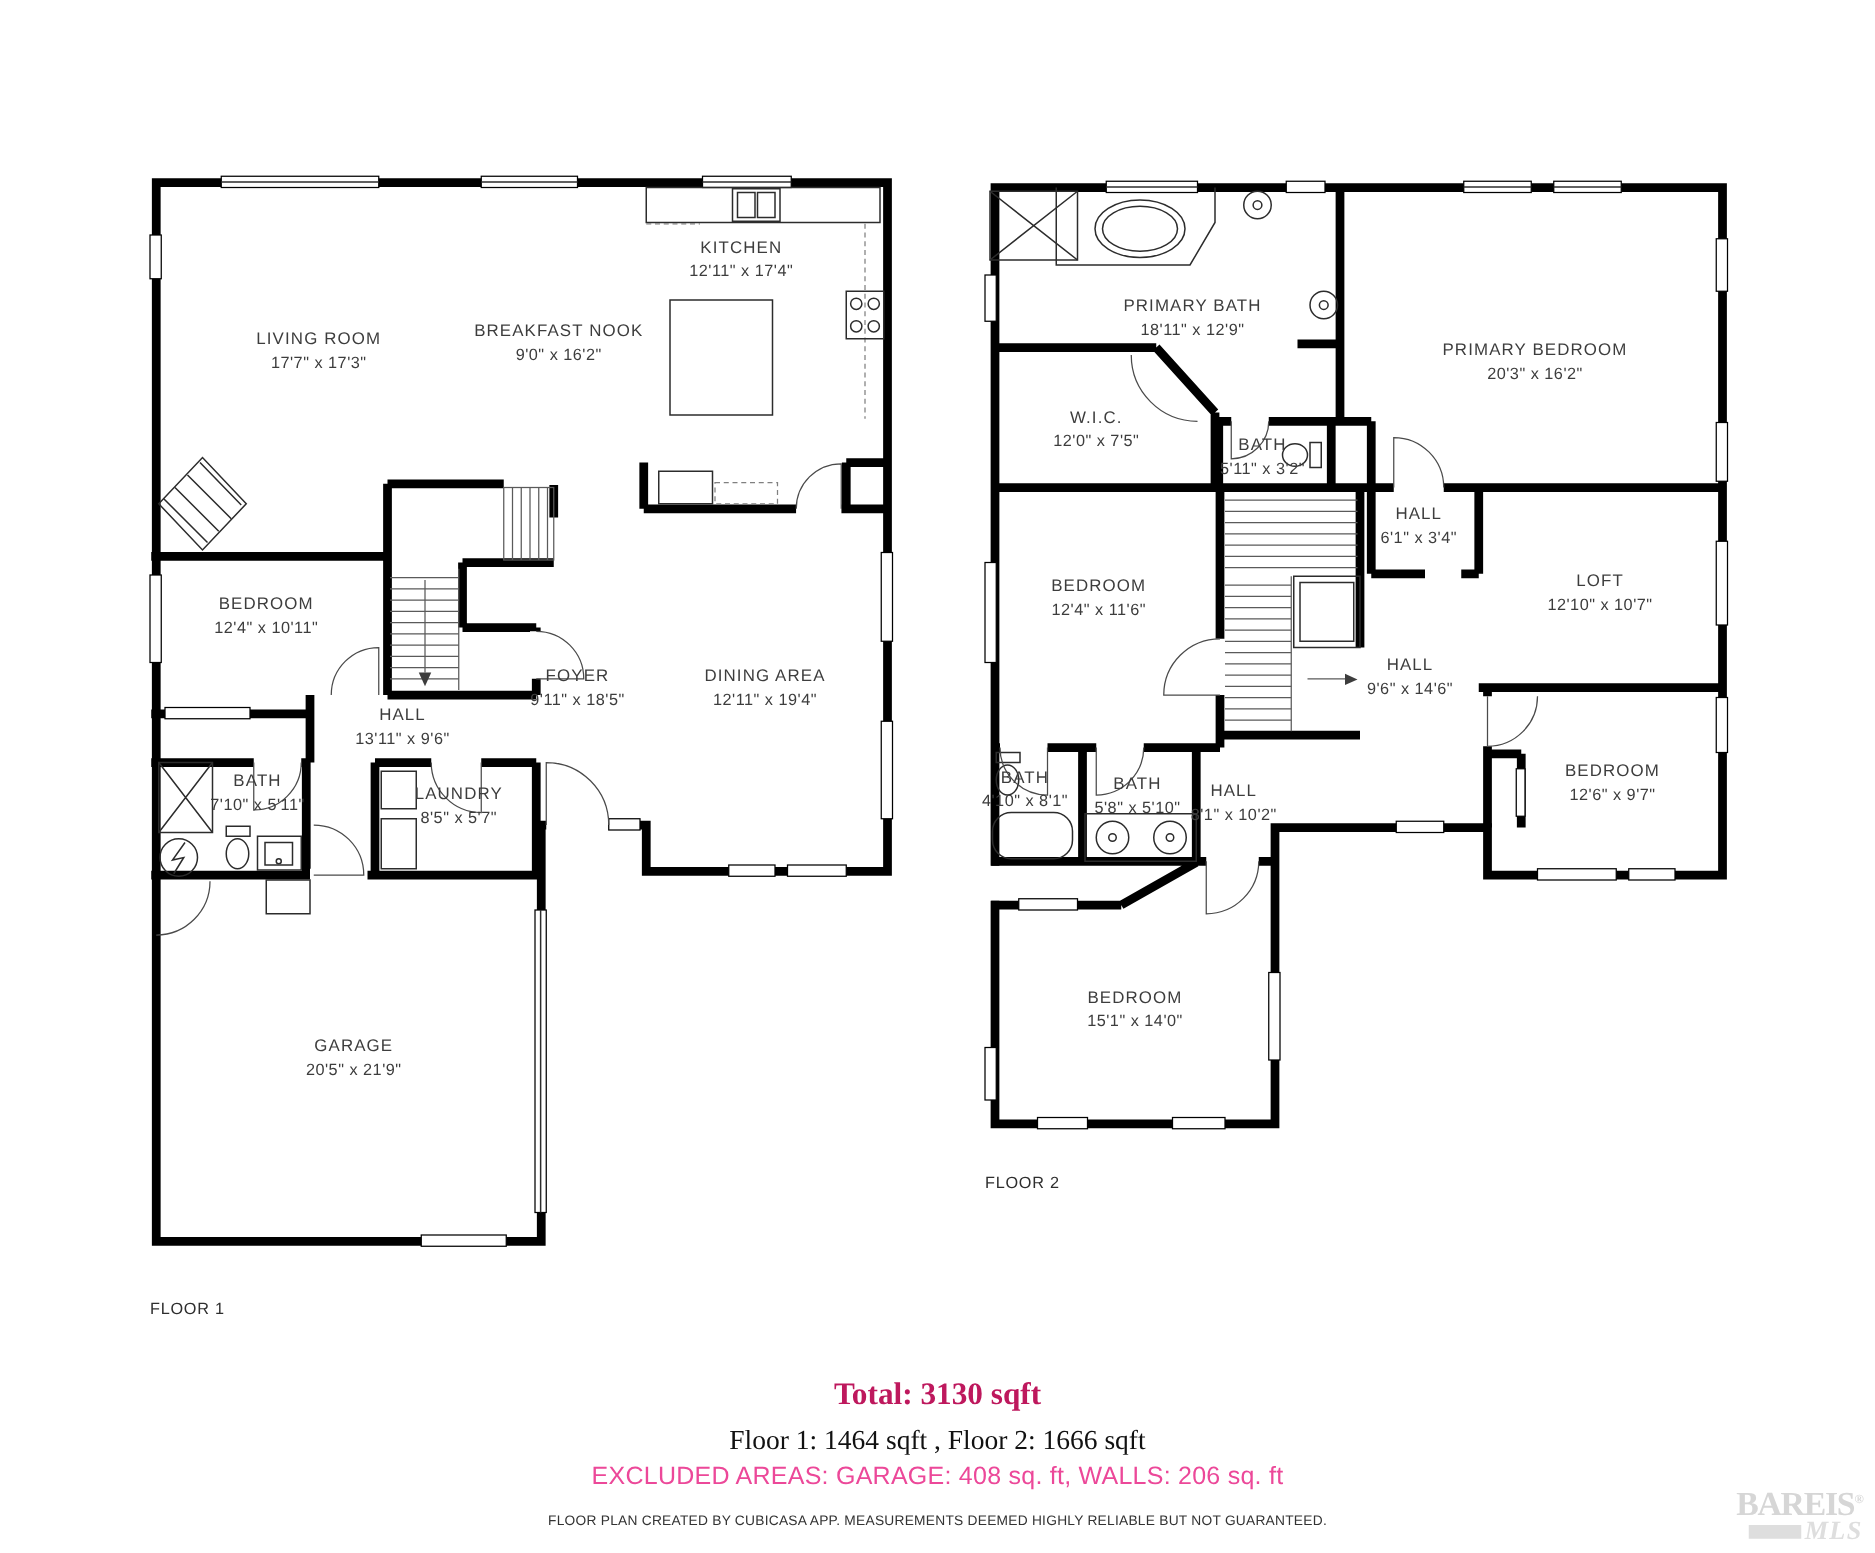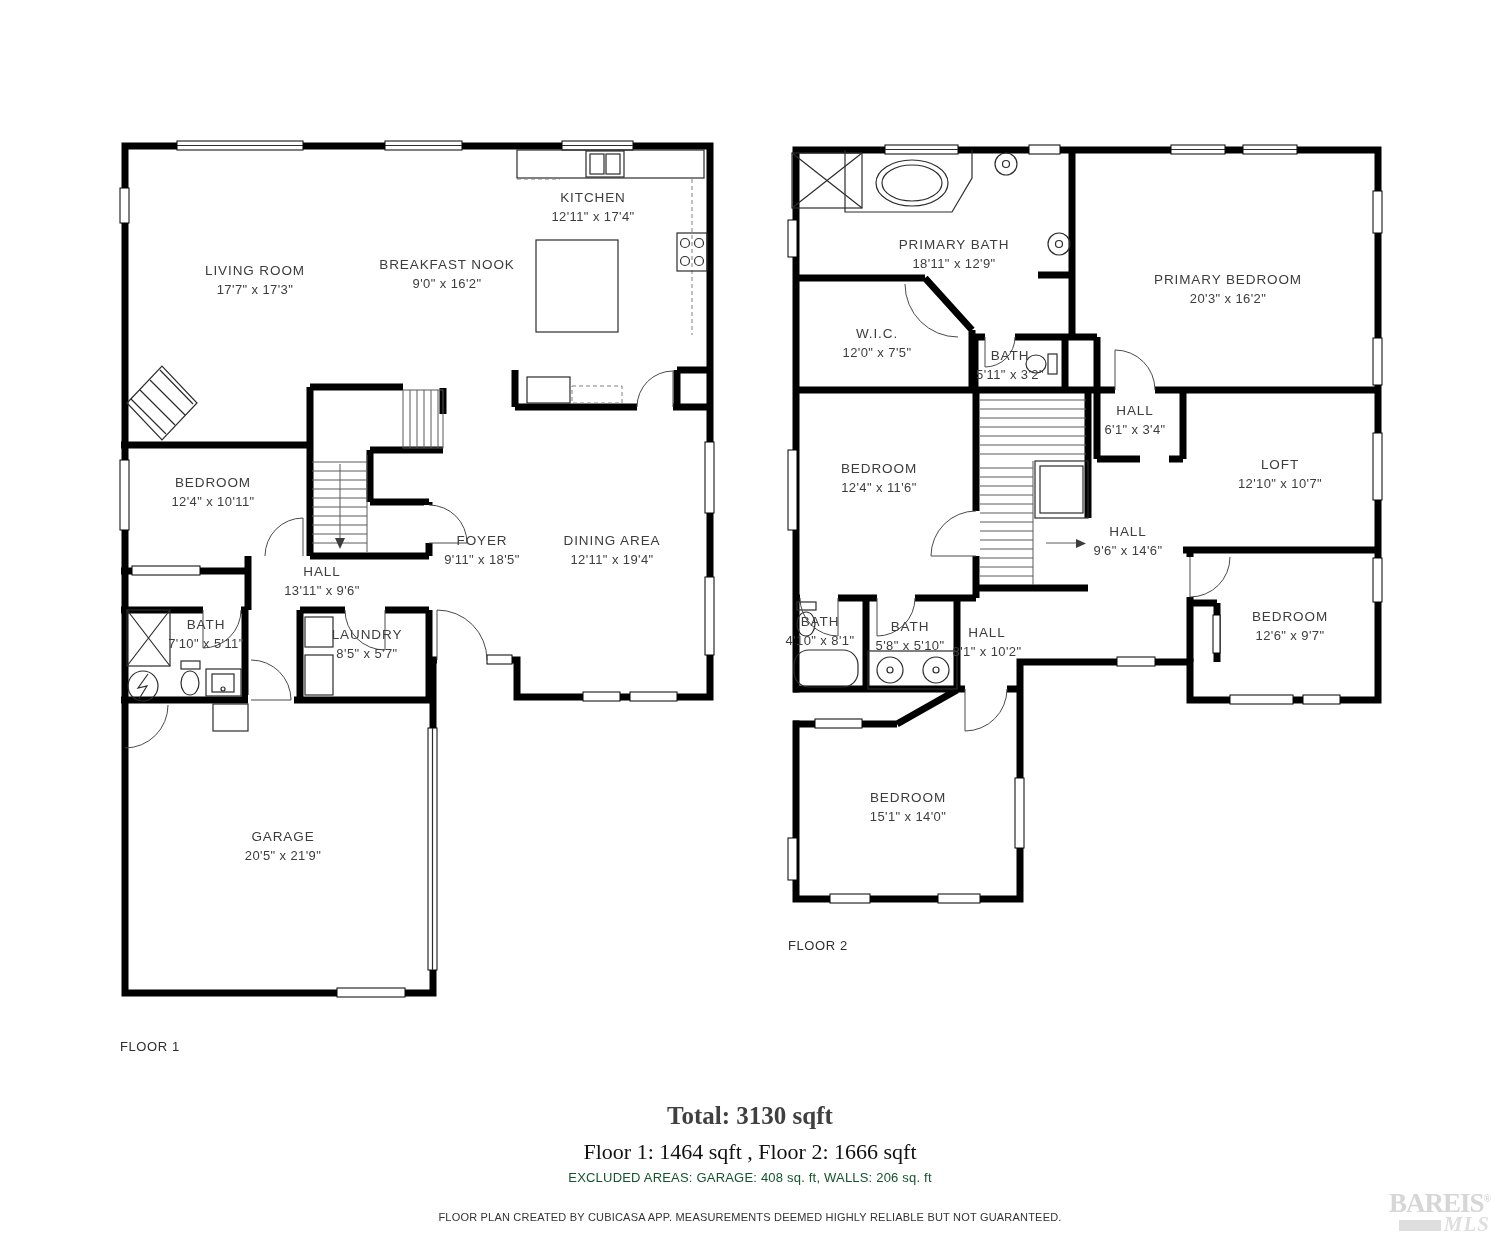--- a/index.html
+++ b/index.html
@@ -8,23 +8,23 @@
   .plan-svg{position:absolute;left:0;top:0;}
   .title{position:absolute;top:48px;left:737px;transform:translateX(-50%);
          font-family:"Liberation Serif",serif;font-weight:bold;font-size:33px;color:#0d0d0d;
          white-space:nowrap;letter-spacing:.5px;}
   .room-label{position:absolute;transform:translateX(-50%);text-align:center;color:#3d3d3d;
               white-space:nowrap;line-height:1;}
   .room-label .rname{display:block;font-size:13.5px;letter-spacing:.9px;}
   .room-label .rdims{display:block;font-size:13px;letter-spacing:.4px;margin-top:5px;}
   .floor-tag{position:absolute;font-size:13px;color:#2e2e2e;letter-spacing:.6px;}
   .footer{position:absolute;left:750px;transform:translateX(-50%);text-align:center;white-space:nowrap;}
-  .f-total{top:1102px;font-family:"Liberation Serif",serif;font-weight:bold;font-size:25px;color:#404040;}
+  .f-total{top:1102px;font-family:"Liberation Serif",serif;font-weight:bold;font-size:25px;color:#be185d;}
   .f-floors{top:1139px;font-family:"Liberation Serif",serif;font-size:22px;color:#111;}
-  .f-excluded{top:1170px;font-size:13px;color:#14532d;letter-spacing:.2px;}
+  .f-excluded{top:1170px;font-size:20px;color:#ec4899;letter-spacing:.2px;}
   .f-attr{top:1211px;font-size:11px;color:#333;letter-spacing:.2px;}
   .logo{position:absolute;right:10px;bottom:8px;text-align:center;color:#d6d6d6;
         font-family:"Liberation Serif",serif;line-height:.85;user-select:none;}
   .logo .l1{font-size:27px;font-weight:bold;letter-spacing:-1px;}
   .logo .reg{font-size:10px;vertical-align:super;}
   .logo .l2row{display:flex;align-items:center;justify-content:flex-end;margin-top:1px;}
   .logo .bar{display:inline-block;width:42px;height:11px;background:#dedede;margin-right:3px;}
   .logo .l2{font-size:21px;font-weight:bold;font-style:italic;letter-spacing:1px;color:#dedede;}
   
   .w{stroke:#000;stroke-width:7;fill:none;stroke-linecap:square;}
@@ -256,21 +256,21 @@
       <span class="rdims">12'11" x 17'4"</span>
     </div>
   <div class="room-label" style="left:213px;top:476px">
     <span class="rname">BEDROOM</span>
       <span class="rdims">12'4" x 10'11"</span>
     </div>
   <div class="room-label" style="left:322px;top:565px">
     <span class="rname">HALL</span>
       <span class="rdims">13'11" x 9'6"</span>
     </div>
-  <div class="room-label" style="left:482px;top:534px">
+  <div class="room-label" style="left:462px;top:534px">
     <span class="rname">FOYER</span>
       <span class="rdims">9'11" x 18'5"</span>
     </div>
   <div class="room-label" style="left:612px;top:534px">
     <span class="rname">DINING AREA</span>
       <span class="rdims">12'11" x 19'4"</span>
     </div>
   <div class="room-label" style="left:206px;top:618px">
     <span class="rname">BATH</span>
       <span class="rdims">7'10" x 5'11"</span>

